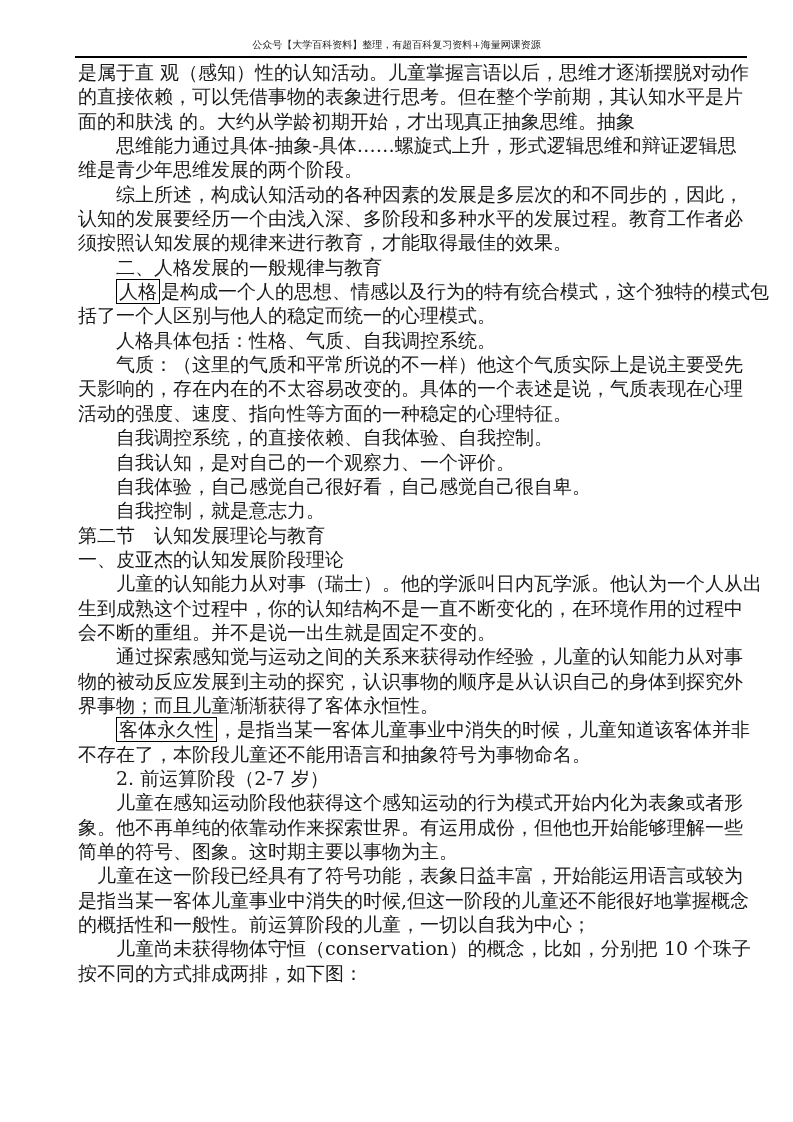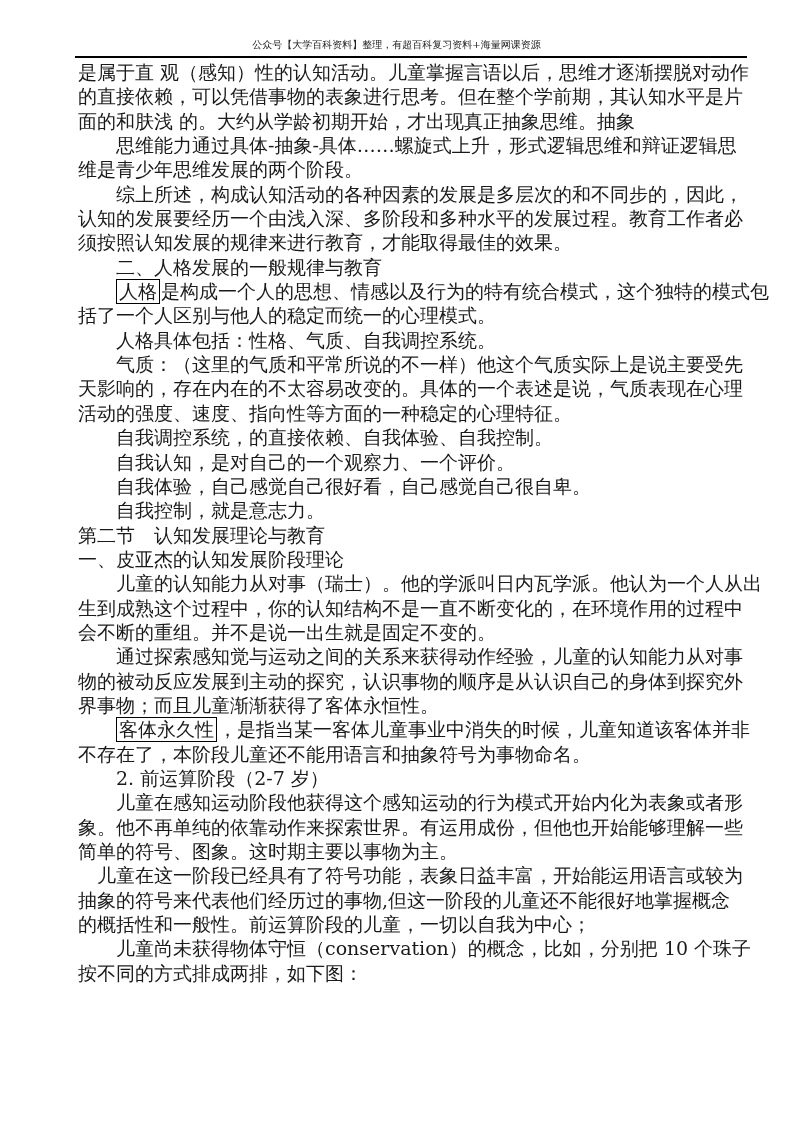--- a/index.html
+++ b/index.html
@@ -92,18 +92,18 @@
       <div class="line indent-2"><span>通过探索感知觉与运动之间的关系来获得动作经验，儿童的认知能力从对事</span></div>
       <div class="line indent-0"><span>物的被动反应发展到主动的探究，认识事物的顺序是从认识自己的身体到探究外</span></div>
       <div class="line indent-0"><span>界事物；而且儿童渐渐获得了客体永恒性。</span></div>
       <div class="line indent-2"><span class="boxed">客体永久性</span><span>，是指当某一客体儿童事业中消失的时候，儿童知道该客体并非</span></div>
       <div class="line indent-0"><span>不存在了，本阶段儿童还不能用语言和抽象符号为事物命名。</span></div>
       <div class="line indent-2"><span>2. 前运算阶段（2-7 岁）</span></div>
       <div class="line indent-2"><span>儿童在感知运动阶段他获得这个感知运动的行为模式开始内化为表象或者形</span></div>
       <div class="line indent-0"><span>象。他不再单纯的依靠动作来探索世界。有运用成份，但他也开始能够理解一些</span></div>
       <div class="line indent-0"><span>简单的符号、图象。这时期主要以事物为主。</span></div>
       <div class="line indent-1"><span>儿童在这一阶段已经具有了符号功能，表象日益丰富，开始能运用语言或较为</span></div>
-      <div class="line indent-0"><span>抽象的符号来代表他们经历过的事物,但这一阶段的儿童还不能很好地掌握概念</span></div>
+      <div class="line indent-0"><span>是指当某一客体儿童事业中消失的时候,但这一阶段的儿童还不能很好地掌握概念</span></div>
       <div class="line indent-0"><span>的概括性和一般性。前运算阶段的儿童，一切以自我为中心；</span></div>
       <div class="line indent-2"><span>儿童尚未获得物体守恒（conservation）的概念，比如，分别把 10 个珠子</span></div>
       <div class="line indent-0"><span>按不同的方式排成两排，如下图：</span></div>
     </div>
 </div>
 
 </body></html>

